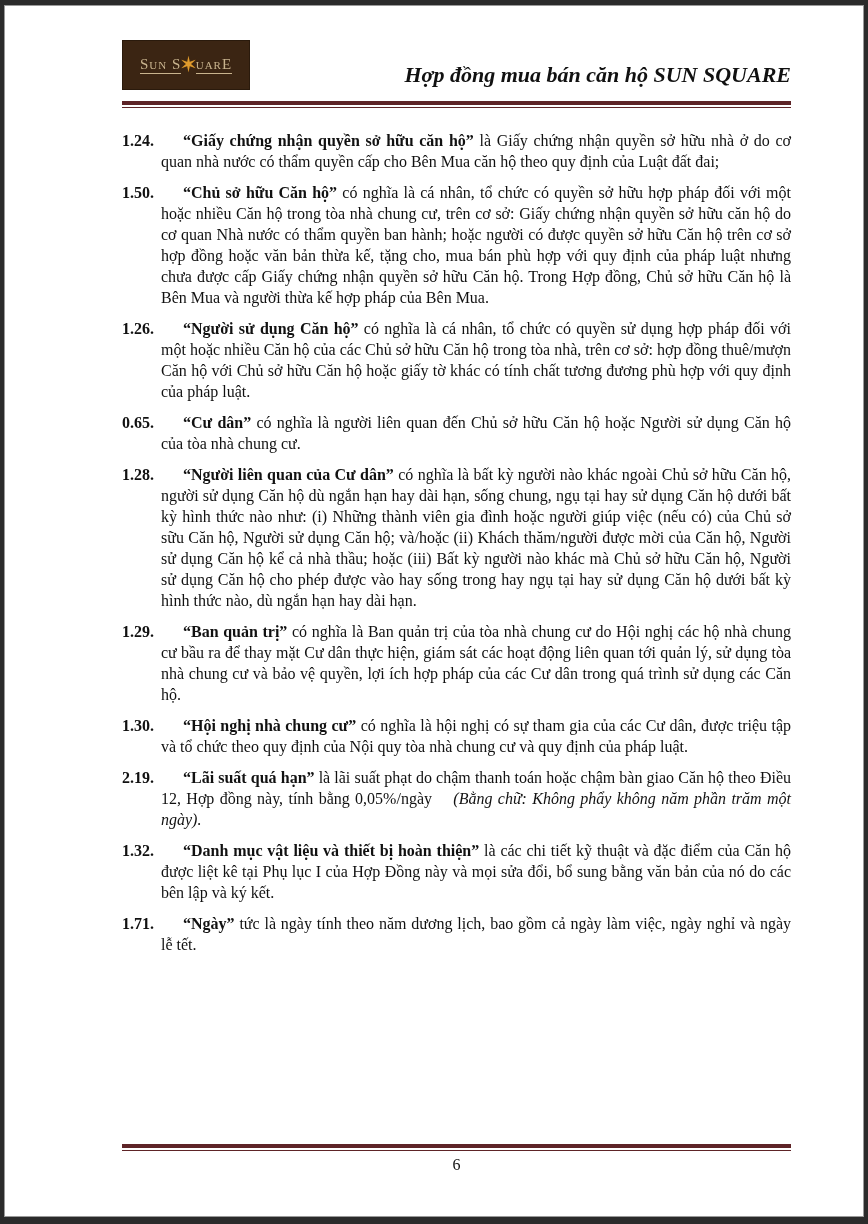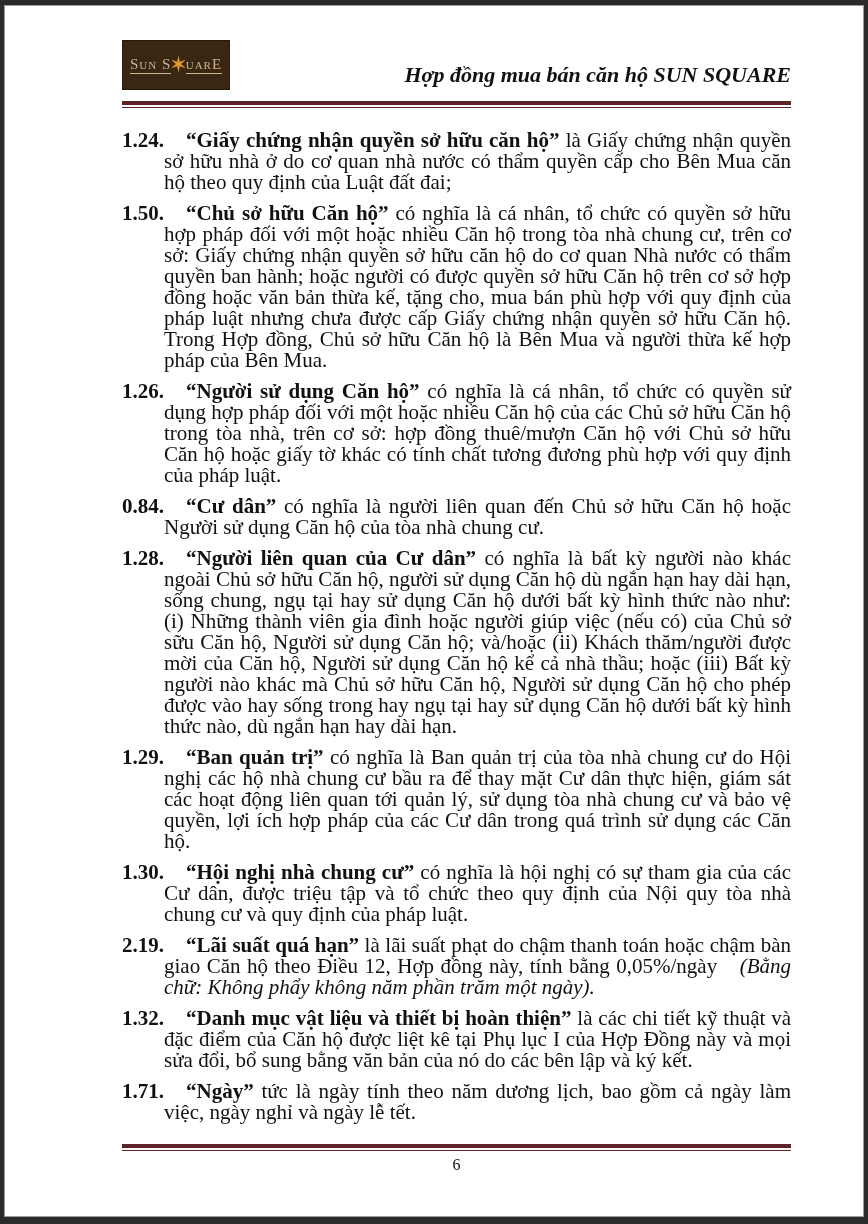--- a/index.html
+++ b/index.html
@@ -30,21 +30,21 @@
     padding:34px 72px 0 117px;
   }
   
   .header{
     display:flex;
     justify-content:space-between;
     align-items:flex-end;
   }
   .logo{
     background:var(--logo-bg);
-    width:108px;height:50px;
+    width:128px;height:50px;
     display:flex;
     align-items:center;
     justify-content:center;
     border:1px solid #2a1a0c;
     box-sizing:border-box;
   }
   .logo-text{
     color:var(--logo-text);
     font-variant:small-caps;
     font-size:15px;
@@ -70,21 +70,21 @@
     border-top:4px solid var(--maroon);
     border-bottom:1px solid var(--maroon);
     height:2px;
   }
   .header-rule{ margin-top:11px; }
   
   .content{ margin-top:22px; }
   .clause{
     display:flex;
     margin-bottom:10px;
-    font-size:21px;
+    font-size:16px;
     line-height:21px;
   }
   .num{
     flex:0 0 39px;
     font-weight:bold;
   }
   .cbody{
     flex:1;
     text-align:justify;
   }
@@ -129,21 +129,21 @@
         <span class="num">1.50.</span>
         <div class="cbody"><b>“Chủ sở hữu Căn hộ”</b><span> có nghĩa là cá nhân, tổ chức có quyền sở hữu hợp pháp đối với một hoặc nhiều Căn hộ trong tòa nhà chung cư, trên cơ sở: Giấy chứng nhận quyền sở hữu căn hộ do cơ quan Nhà nước có thẩm quyền ban hành; hoặc người có được quyền sở hữu Căn hộ trên cơ sở hợp đồng hoặc văn bản thừa kế, tặng cho, mua bán phù hợp với quy định của pháp luật nhưng chưa được cấp Giấy chứng nhận quyền sở hữu Căn hộ. Trong Hợp đồng, Chủ sở hữu Căn hộ là Bên Mua và người thừa kế hợp pháp của Bên Mua.</span></div>
       </div>
 
       <div class="clause">
         <span class="num">1.26.</span>
         <div class="cbody"><b>“Người sử dụng Căn hộ”</b><span> có nghĩa là cá nhân, tổ chức có quyền sử dụng hợp pháp đối với một hoặc nhiều Căn hộ của các Chủ sở hữu Căn hộ trong tòa nhà, trên cơ sở: hợp đồng thuê/mượn Căn hộ với Chủ sở hữu Căn hộ hoặc giấy tờ khác có tính chất tương đương phù hợp với quy định của pháp luật.</span></div>
       </div>
 
       <div class="clause">
-        <span class="num">0.84.</span>
+        <span class="num">0.65.</span>
         <div class="cbody"><b>“Cư dân”</b><span> có nghĩa là người liên quan đến Chủ sở hữu Căn hộ hoặc Người sử dụng Căn hộ của tòa nhà chung cư.</span></div>
       </div>
 
       <div class="clause">
         <span class="num">1.28.</span>
         <div class="cbody"><b>“Người liên quan của Cư dân”</b><span> có nghĩa là bất kỳ người nào khác ngoài Chủ sở hữu Căn hộ, người sử dụng Căn hộ dù ngắn hạn hay dài hạn, sống chung, ngụ tại hay sử dụng Căn hộ dưới bất kỳ hình thức nào như: (i) Những thành viên gia đình hoặc người giúp việc (nếu có) của Chủ sở sữu Căn hộ, Người sử dụng Căn hộ; và/hoặc (ii) Khách thăm/người được mời của Căn hộ, Người sử dụng Căn hộ kể cả nhà thầu; hoặc (iii) Bất kỳ người nào khác mà Chủ sở hữu Căn hộ, Người sử dụng Căn hộ cho phép được vào hay sống trong hay ngụ tại hay sử dụng Căn hộ dưới bất kỳ hình thức nào, dù ngắn hạn hay dài hạn.</span></div>
       </div>
 
       <div class="clause">
         <span class="num">1.29.</span>

